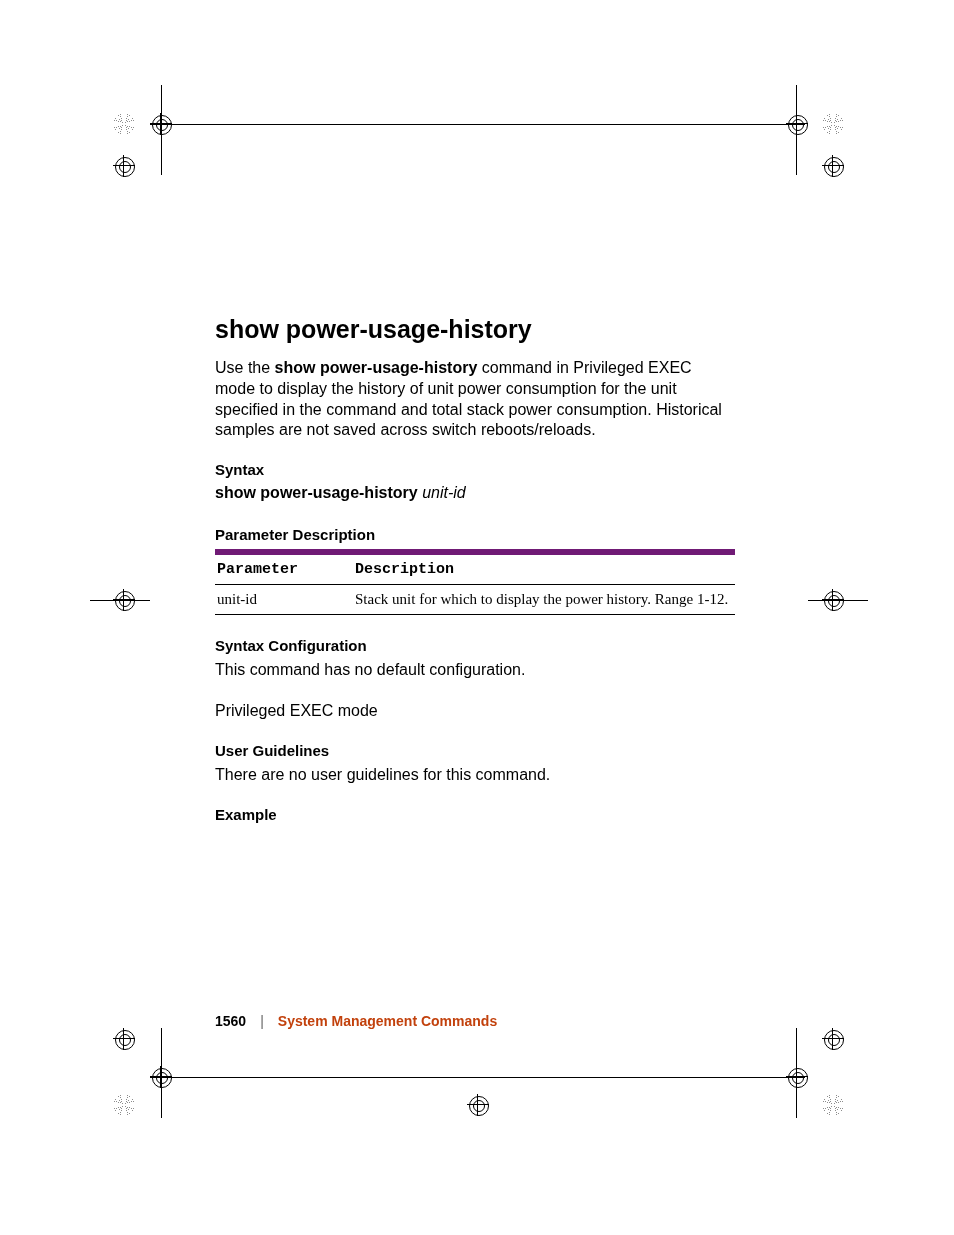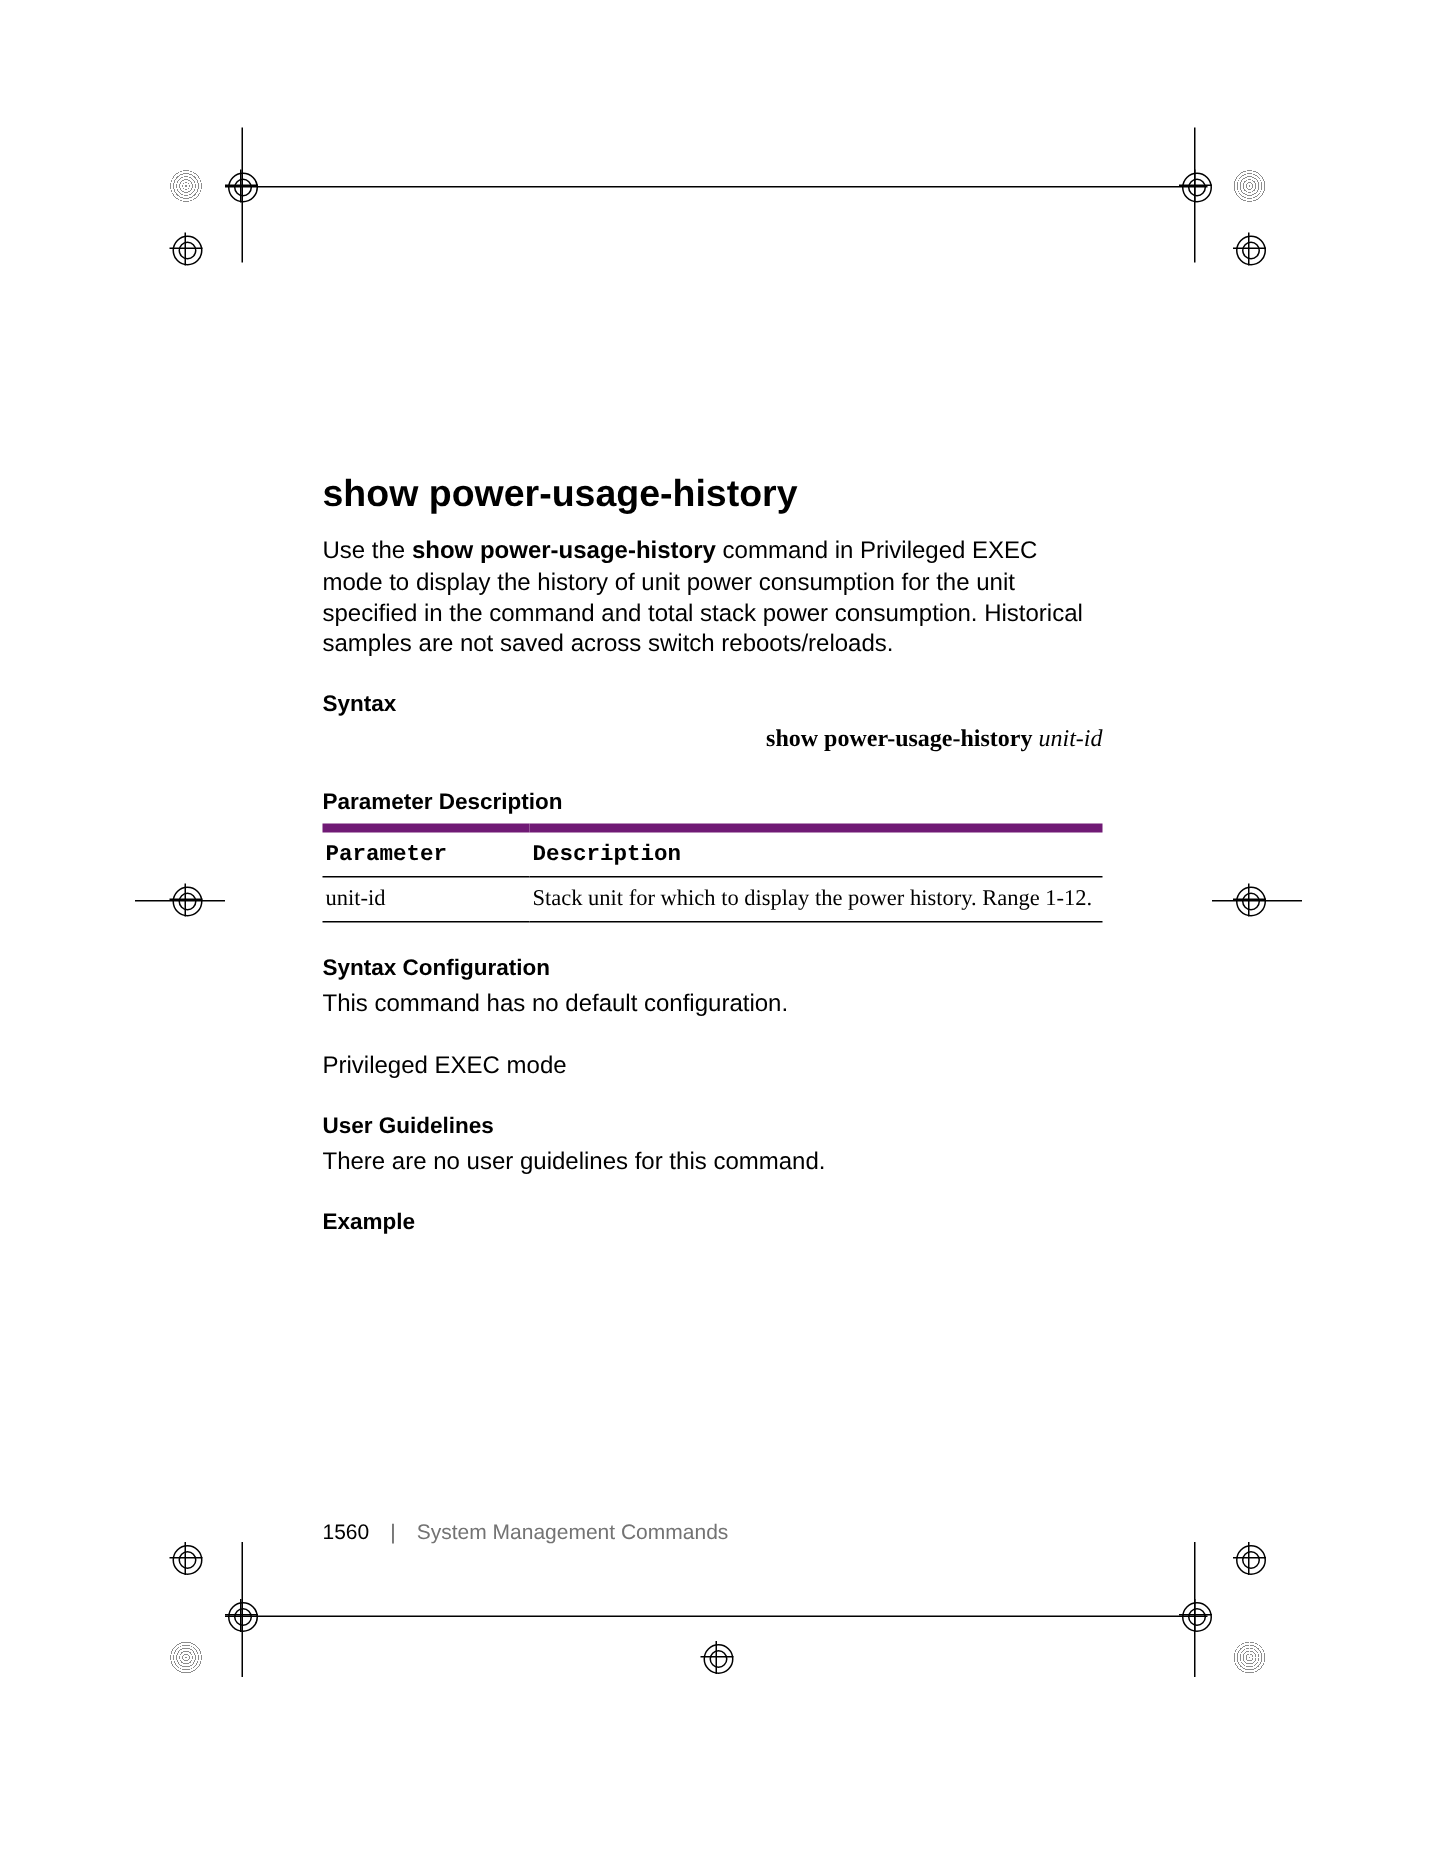--- a/index.html
+++ b/index.html
@@ -30,24 +30,23 @@
     line-height: 1.3;
     margin: 0 0 20px 0;
   }
   .sec-heading {
     font-family: Arial, Helvetica, sans-serif;
     font-weight: bold;
     font-size: 15px;
     margin: 0 0 6px 0;
   }
   .syntax-line {
-    font-family: Liberation Serif, serif;
+    font-family: Liberation Sans, sans-serif;
     font-size: 16px;
     margin: 0 0 24px 0;
-    text-align: right;
   }
   .syntax-line .bold { font-weight: bold; }
   .syntax-line .ital { font-style: italic; }
   .intro .bold { font-weight: bold; }
 
   table.param {
     border-collapse: collapse;
     width: 100%;
     margin: 6px 0 22px 0;
   }
@@ -71,26 +70,26 @@
   .footer {
     position: absolute;
     left: 215px;
     top: 1013px;
     width: 520px;
     font-family: Arial, Helvetica, sans-serif;
     font-size: 14px;
     display: flex;
     align-items: center;
   }
-  .footer .pg { font-weight: normal; }
+  .footer .pg { font-weight: bold; }
   .footer .sep {
     margin: 0 14px;
     color: #666;
   }
-  .footer .chap { color: #737373; }
+  .footer .chap { color: #c2410c; font-weight: bold; }
 
   
   .reg {
     position: absolute;
     width: 22px;
     height: 22px;
     pointer-events: none;
   }
   .reg .oc {
     position: absolute; left: 2px; top: 2px;

